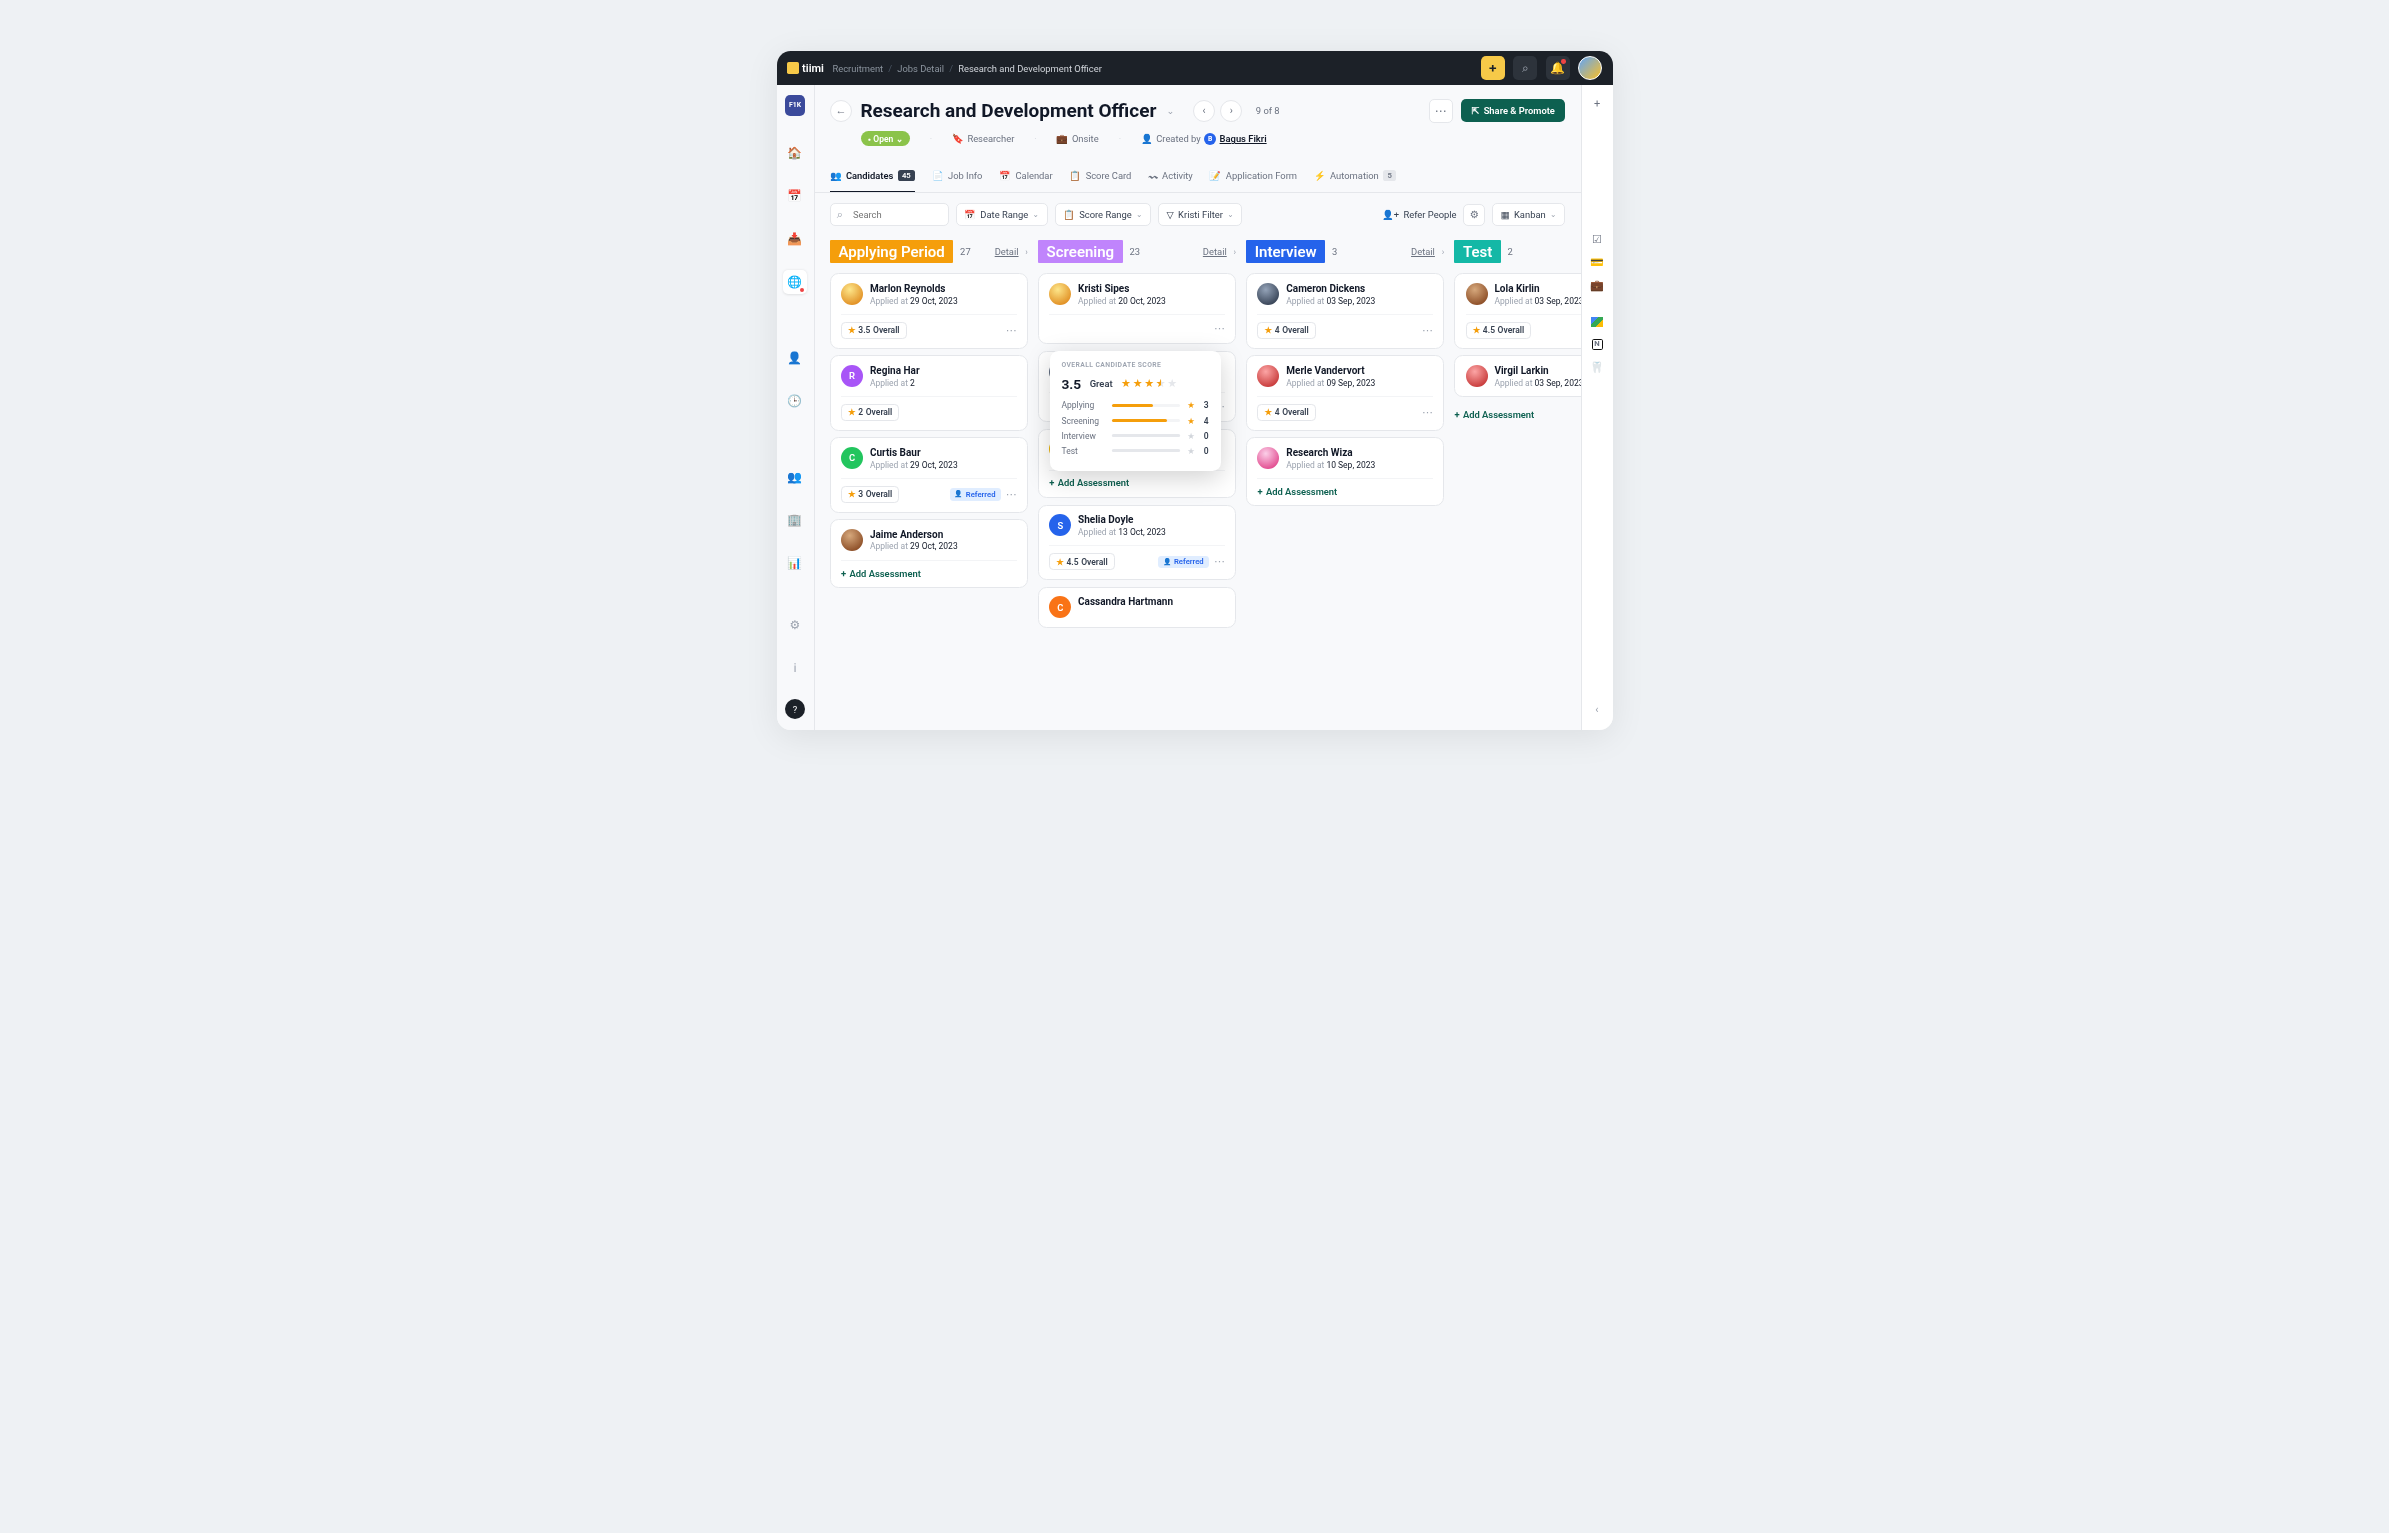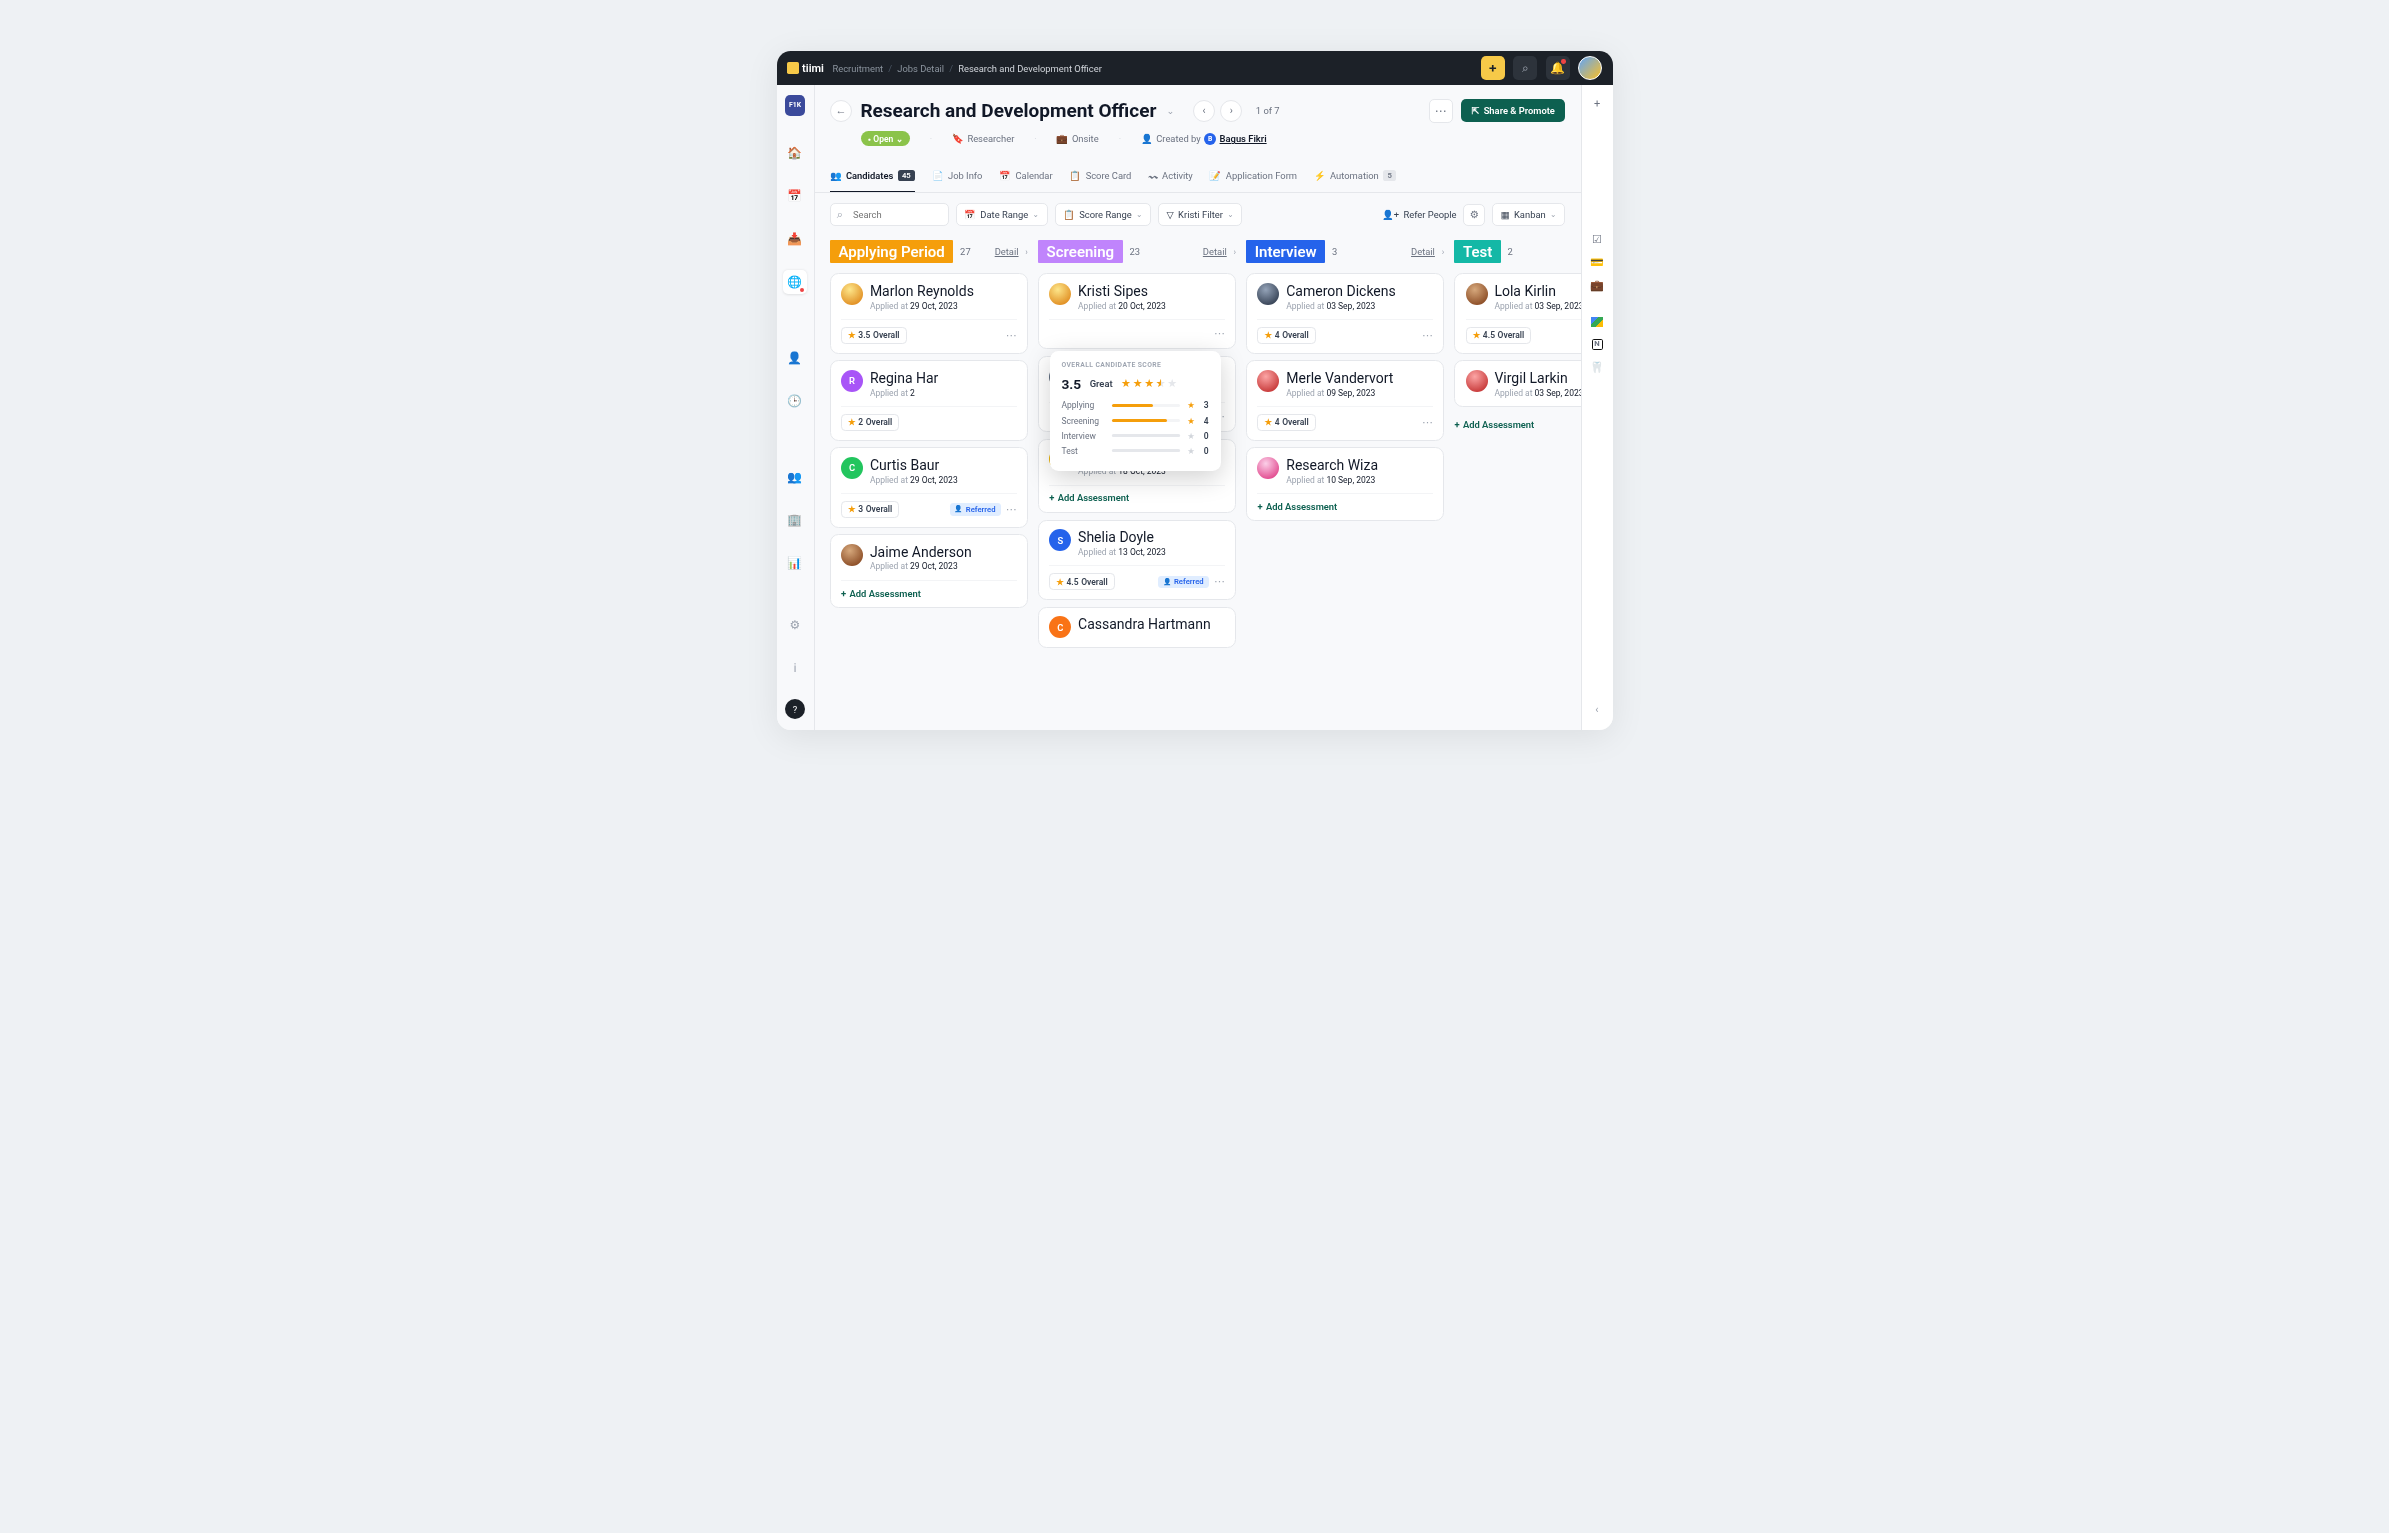--- a/index.html
+++ b/index.html
@@ -67,21 +67,21 @@
 .stage-chip.purple{background:#c084fc}
 .stage-chip.blue{background:#2563eb}
 .stage-chip.teal{background:#14b8a6}
 .stage-count{font-size:9.4px;color:#6b7280}
 .col-sp{flex:1}
 .detail-link{font-size:9.4px;color:#6b7280;text-decoration:underline;cursor:pointer}
 .detail-arrow{color:#9ca3af;font-size:8.5px}
 .card{background:#fff;border:0.9px solid #e5e7eb;border-radius:8.5px;padding:8.5px 10.2px}
 .card-top{display:flex;gap:6.8px;align-items:flex-start}
 .card-av{width:22px;height:22px;border-radius:50%;flex-shrink:0;display:flex;align-items:center;justify-content:center;color:#fff;font-weight:600;font-size:9.4px}
-.card-name{font-size:14px;font-weight:400;color:#111827;margin-bottom:1.7px}
+.card-name{font-size:10px;font-weight:700;color:#111827;margin-bottom:1.7px}
 .card-date{font-size:8.5px;color:#9ca3af}
 .card-date b{color:#111827;font-weight:400}
 .card-bot{display:flex;align-items:center;gap:5.1px;margin-top:8.5px;padding-top:6.8px;border-top:0.9px solid #f3f4f6}
 .score-pill{border:0.9px solid #e5e7eb;border-radius:4.3px;padding:2.6px 6px;font-size:8.5px;font-weight:600;color:#374151;display:flex;align-items:center;gap:2.6px}
 .score-pill::before{content:'★';color:#f59e0b}
 .ref-pill{background:#e0edff;color:#2563eb;font-size:7.7px;padding:1.7px 5.1px;border-radius:3.4px;font-weight:600;display:flex;align-items:center;gap:2.6px}
 .ref-pill::before{content:'👤';font-size:6.8px}
 .card-sp{flex:1}
 .card-more{color:#9ca3af;font-size:11px;cursor:pointer}
 .add-assess{color:#0d6050;font-size:9.4px;font-weight:600;display:flex;align-items:center;gap:3.4px;margin-top:8.5px;padding-top:6.8px;border-top:0.9px solid #f3f4f6;cursor:pointer}
@@ -170,21 +170,21 @@
     <div class="main">
       <div class="header">
         <div class="header-row">
           <button class="back-btn">←</button>
           <h1 class="title">Research and Development Officer</h1>
           <span class="chev">⌄</span>
           <div class="nav-pair">
             <button class="nav-btn">‹</button>
             <button class="nav-btn">›</button>
           </div>
-          <span class="page-info">1 of 7</span>
+          <span class="page-info">9 of 8</span>
           <div class="header-sp"></div>
           <button class="more-btn">⋯</button>
           <button class="share-btn">
             <span>⇱</span>
             <span>Share &amp; Promote</span>
           </button>
         </div>
         <div class="meta-row">
           <span class="status-chip"><span>Open</span> ⌄</span>
           <span class="meta-dot">·</span>

